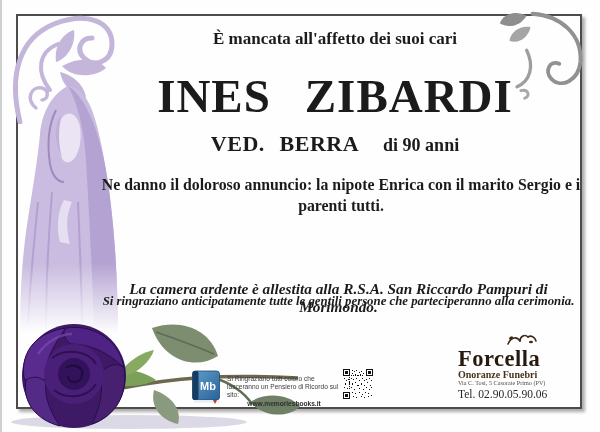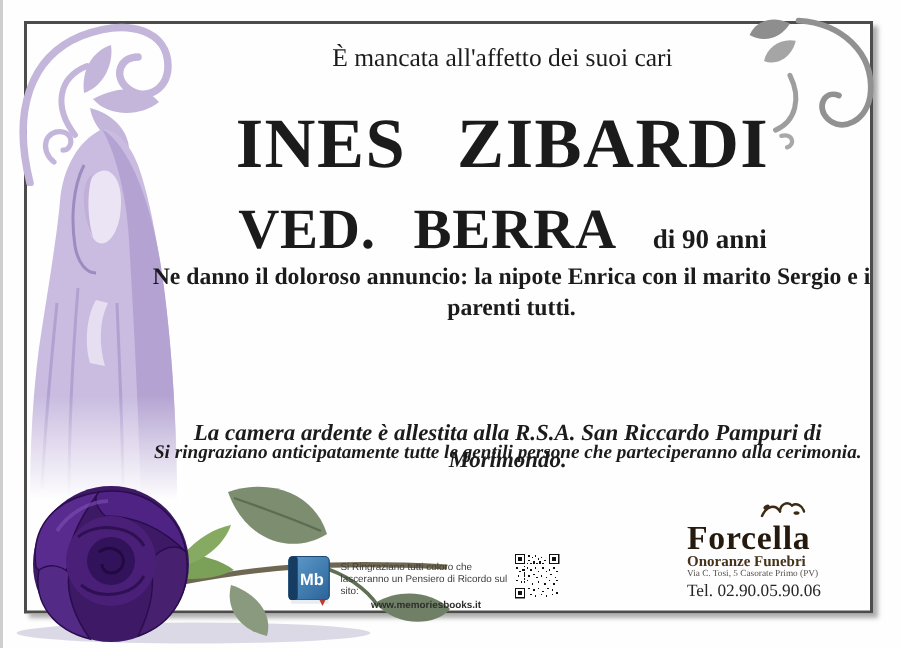--- a/index.html
+++ b/index.html
@@ -2,25 +2,25 @@
 <html><head>
 <meta charset="utf-8">
 <style>
   html,body{margin:0;padding:0;background:#ffffff;}
   #card{position:relative;width:600px;height:432px;background:#fefefe;overflow:hidden;
         font-family:"Liberation Serif", serif;color:#1b1b1b;}
   .abs{position:absolute;}
   .scan-edge{left:0;top:0;width:2px;height:432px;background:#cfcfcf;}
   .frame{left:16px;top:14px;width:562px;height:391px;border:2px solid #4e4c4a;
          box-shadow:3px 3px 3px rgba(0,0,0,.32);}
-  .intro{left:95px;top:29px;width:480px;text-align:center;font-size:17px;font-weight:normal;}
+  .intro{left:95px;top:29px;width:480px;text-align:center;font-size:17px;font-weight:bold;}
   .name{left:60px;top:71px;width:550px;text-align:center;font-size:47px;font-weight:bold;
         word-spacing:.45em;letter-spacing:1px;line-height:50px;}
   .ved-row{left:60px;top:131px;width:550px;display:flex;justify-content:center;align-items:baseline;}
-  .ved{font-size:38px;font-weight:bold;word-spacing:.4em;letter-spacing:.5px;}
+  .ved{font-size:22px;font-weight:bold;word-spacing:.4em;letter-spacing:.5px;}
   .age{font-size:18px;font-weight:bold;margin-left:24px;}
   .para{left:99px;width:484px;font-size:15.8px;font-weight:bold;line-height:20.5px;text-align:center;}
   .para1{top:175px;}
   .para2{top:229px;}
   .chamber{left:95px;top:280px;width:487px;text-align:center;font-size:15.3px;
            font-weight:bold;font-style:italic;}
   .thanks{left:95px;top:294px;width:487px;text-align:center;font-size:12.8px;
           font-weight:bold;font-style:italic;}
   .dateline{left:95px;top:330px;width:490px;text-align:center;font-size:14.5px;font-style:italic;}
   .mb-logo{left:191px;top:370px;width:30px;height:34px;}

